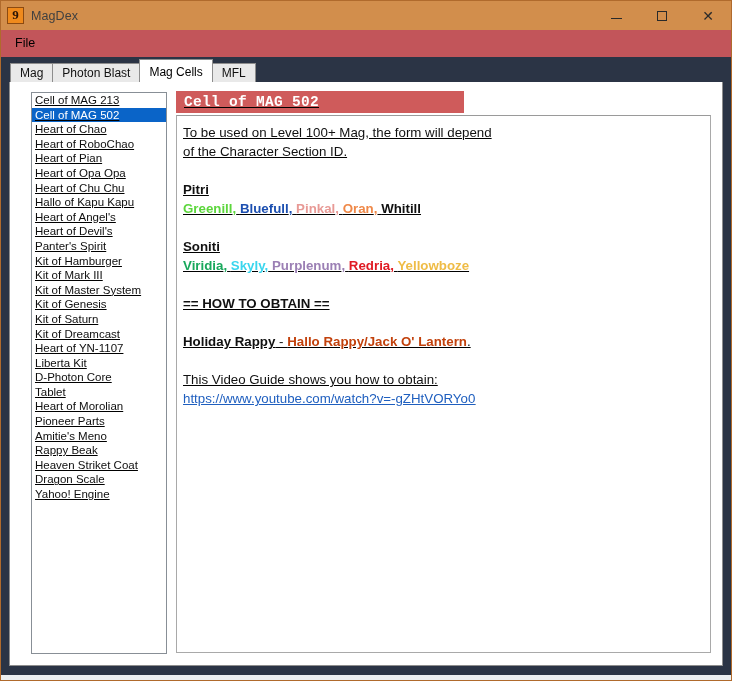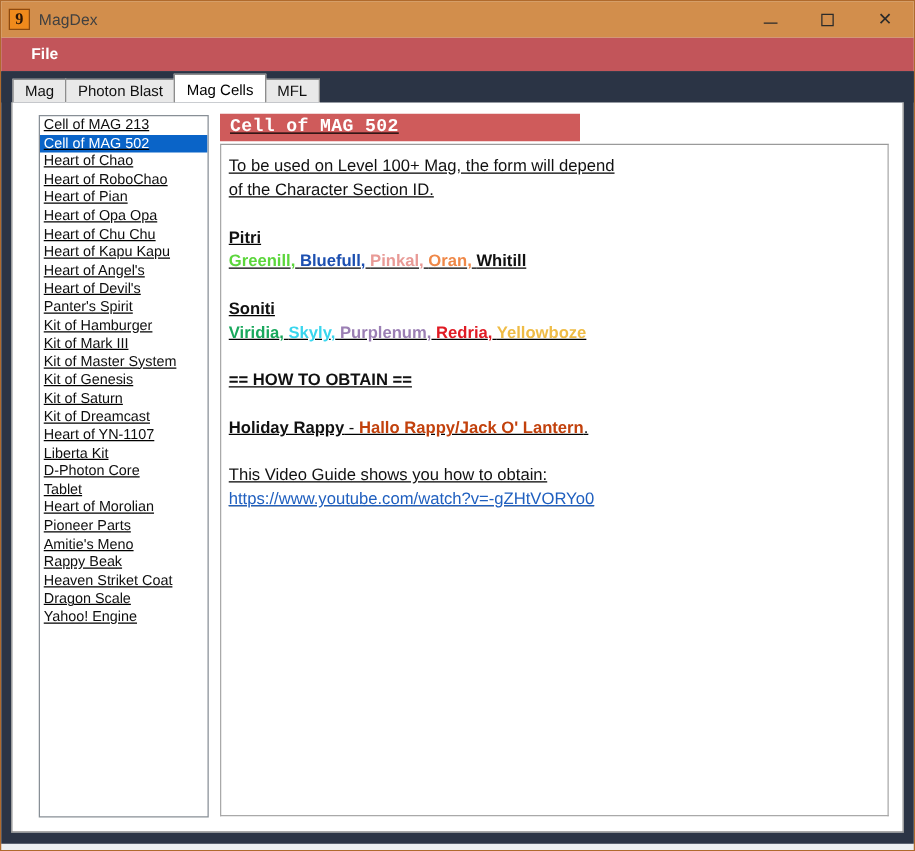--- a/index.html
+++ b/index.html
@@ -101,24 +101,24 @@
   
   #menubar {
     height: 27px;
     background: #c2555a;
     display: flex;
     align-items: center;
     box-sizing: border-box;
   }
   #menubar .menu-item {
     font-size: 12.5px;
-    font-weight: bold;
-    color: #ffffff;
+    font-weight: normal;
+    color: #000000;
     padding: 0 8px;
-    margin-left: 16px;
+    margin-left: 6px;
     line-height: 27px;
   }
 
   
   #tabstrip-area {
     background: #2b3445;
     padding: 6px 0 0 0;
     height: 25px;
     box-sizing: border-box;
     position: relative;
@@ -283,21 +283,21 @@
     <div id="tabpage">
 
       <div id="listbox">
           <div class="list-item">Cell of MAG 213</div>
           <div class="list-item selected">Cell of MAG 502</div>
           <div class="list-item">Heart of Chao</div>
           <div class="list-item">Heart of RoboChao</div>
           <div class="list-item">Heart of Pian</div>
           <div class="list-item">Heart of Opa Opa</div>
           <div class="list-item">Heart of Chu Chu</div>
-          <div class="list-item">Heart of Kapu Kapu</div>
+          <div class="list-item">Hallo of Kapu Kapu</div>
           <div class="list-item">Heart of Angel's</div>
           <div class="list-item">Heart of Devil's</div>
           <div class="list-item">Panter's Spirit</div>
           <div class="list-item">Kit of Hamburger</div>
           <div class="list-item">Kit of Mark III</div>
           <div class="list-item">Kit of Master System</div>
           <div class="list-item">Kit of Genesis</div>
           <div class="list-item">Kit of Saturn</div>
           <div class="list-item">Kit of Dreamcast</div>
           <div class="list-item">Heart of YN-1107</div>

